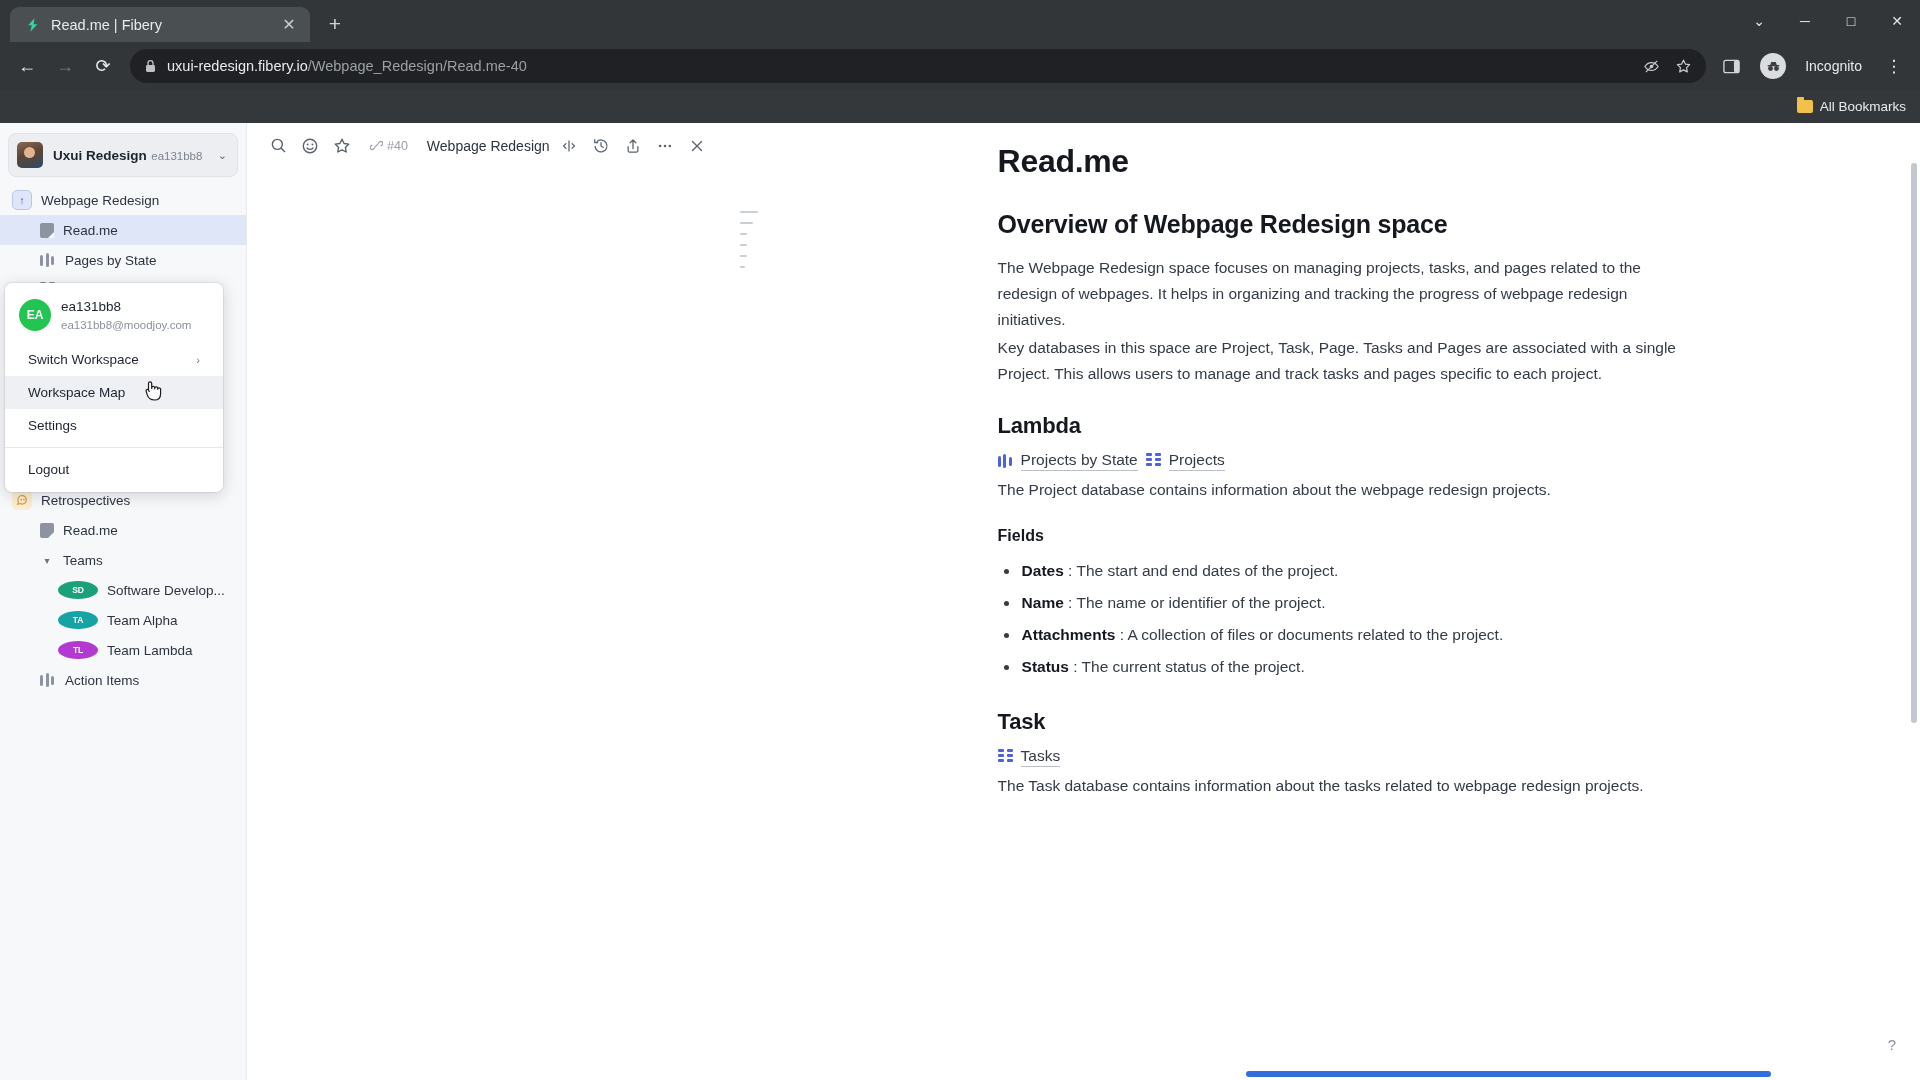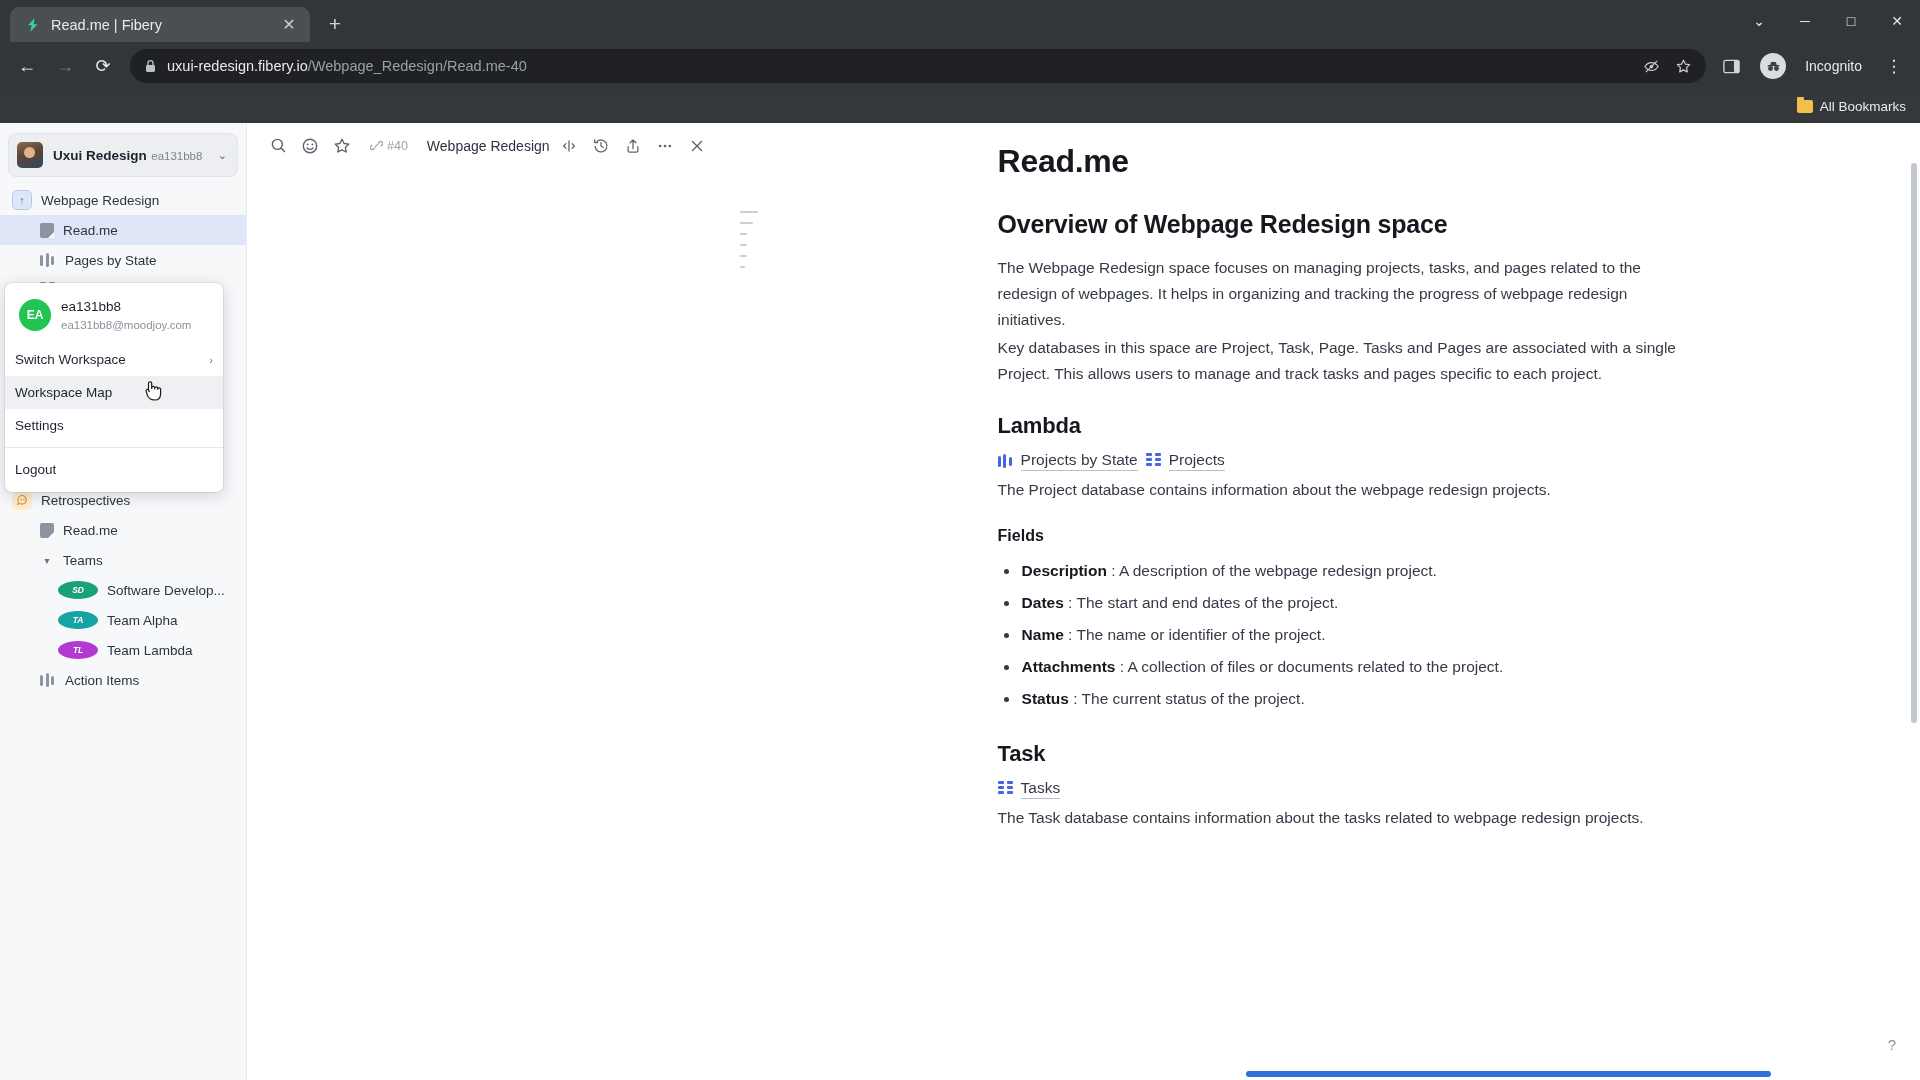--- a/index.html
+++ b/index.html
@@ -127,36 +127,36 @@
   .ic-board { display: flex; gap: 2.5px; align-items: center; height: 16px; }
   .ic-board i { width: 3px; background: #8d93a0; border-radius: 1.5px; display: block; }
   .ic-board i:nth-child(1){ height: 11px; }
   .ic-board i:nth-child(2){ height: 14px; }
   .ic-board i:nth-child(3){ height: 9px; }
   
   .ic-doc { width: 14px; height: 15px; background: #8d93a0; border-radius: 2px; position: relative; }
   .ic-doc:after { content:''; position:absolute; right:0; bottom:0; border-width:0 0 6px 6px; border-style:solid; border-color: transparent transparent #f7f8fa transparent; }
   .ic-caret { width: 14px; flex: none; color: #6a7280; font-size: 10px; display:flex; align-items:center; justify-content:center; }
 
-  .team-ava { width: 40px; height: 18px; border-radius: 50%; flex: none; color: #fff; font-size: 8.5px; font-weight: 700; display: flex; align-items: center; justify-content: center; letter-spacing: -0.2px; font-style: italic; }
+  .team-ava { width: 40px; height: 18px; border-radius: 50%; flex: none; color: #fff; font-size: 8.5px; font-weight: 700; display: flex; align-items: center; justify-content: center; letter-spacing: -0.2px; }
 
   
   .dropdown {
     position: absolute; left: 5px; top: 160px; width: 218px;
     background: #ffffff; border-radius: 7px;
     box-shadow: 0 3px 16px rgba(20,25,40,.18), 0 0 0 1px rgba(20,25,40,.07);
     padding: 6px 0 6px 0; z-index: 50;
   }
   .dd-account { display: flex; align-items: center; gap: 10px; padding: 8px 12px 10px 14px; }
   .dd-ava { width: 32px; height: 32px; border-radius: 50%; background: #23c552; color: #fff; font-size: 12px; font-weight: 700; display: flex; align-items: center; justify-content: center; flex: none; }
   .dd-acc-txt { min-width: 0; }
   .dd-acc-name { font-size: 13.5px; color: #1d2430; line-height: 16px; }
   .dd-acc-mail { font-size: 11.5px; color: #8b919c; line-height: 15px; white-space: nowrap; overflow: hidden; text-overflow: ellipsis; }
   .dd-item {
-    height: 33px; display: flex; align-items: center; padding: 0 10px;
+    height: 33px; display: flex; align-items: center; padding: 0 23px;
     font-size: 13.5px; color: #1d2430; justify-content: space-between;
   }
   .dd-item.hl { background: #eef0f3; }
   .dd-chev { color: #6a7280; font-size: 11px; }
   .dd-sep { height: 1px; background: #e6e8ec; margin: 5px 0; }
   .cursor-hand {
     position: absolute; left: 142px; top: 256px; width: 22px; height: 26px; z-index: 60;
     pointer-events: none;
   }
 
@@ -593,21 +593,20 @@
                   <i></i>
                   <i></i>
                 </span>
               <span class="lbl">Projects</span>
             </a>
           </div>
           <p class="doc-p">The Project database contains information about the webpage redesign projects.</p>
 
           <div class="fields-lbl">Fields</div>
           <ul class="fieldlist">
-            <li><b>Description</b> <span>: A description of the webpage redesign project.</span></li>
             <li><b>Dates</b> <span>: The start and end dates of the project.</span></li>
             <li><b>Name</b> <span>: The name or identifier of the project.</span></li>
             <li><b>Attachments</b> <span>: A collection of files or documents related to the project.</span></li>
             <li><b>Status</b> <span>: The current status of the project.</span></li>
           </ul>
 
           <h3 class="doc-h3">Task</h3>
           <div class="dblinks">
             <a class="dblink">
               <span class="db-ico ic-grid accent">

